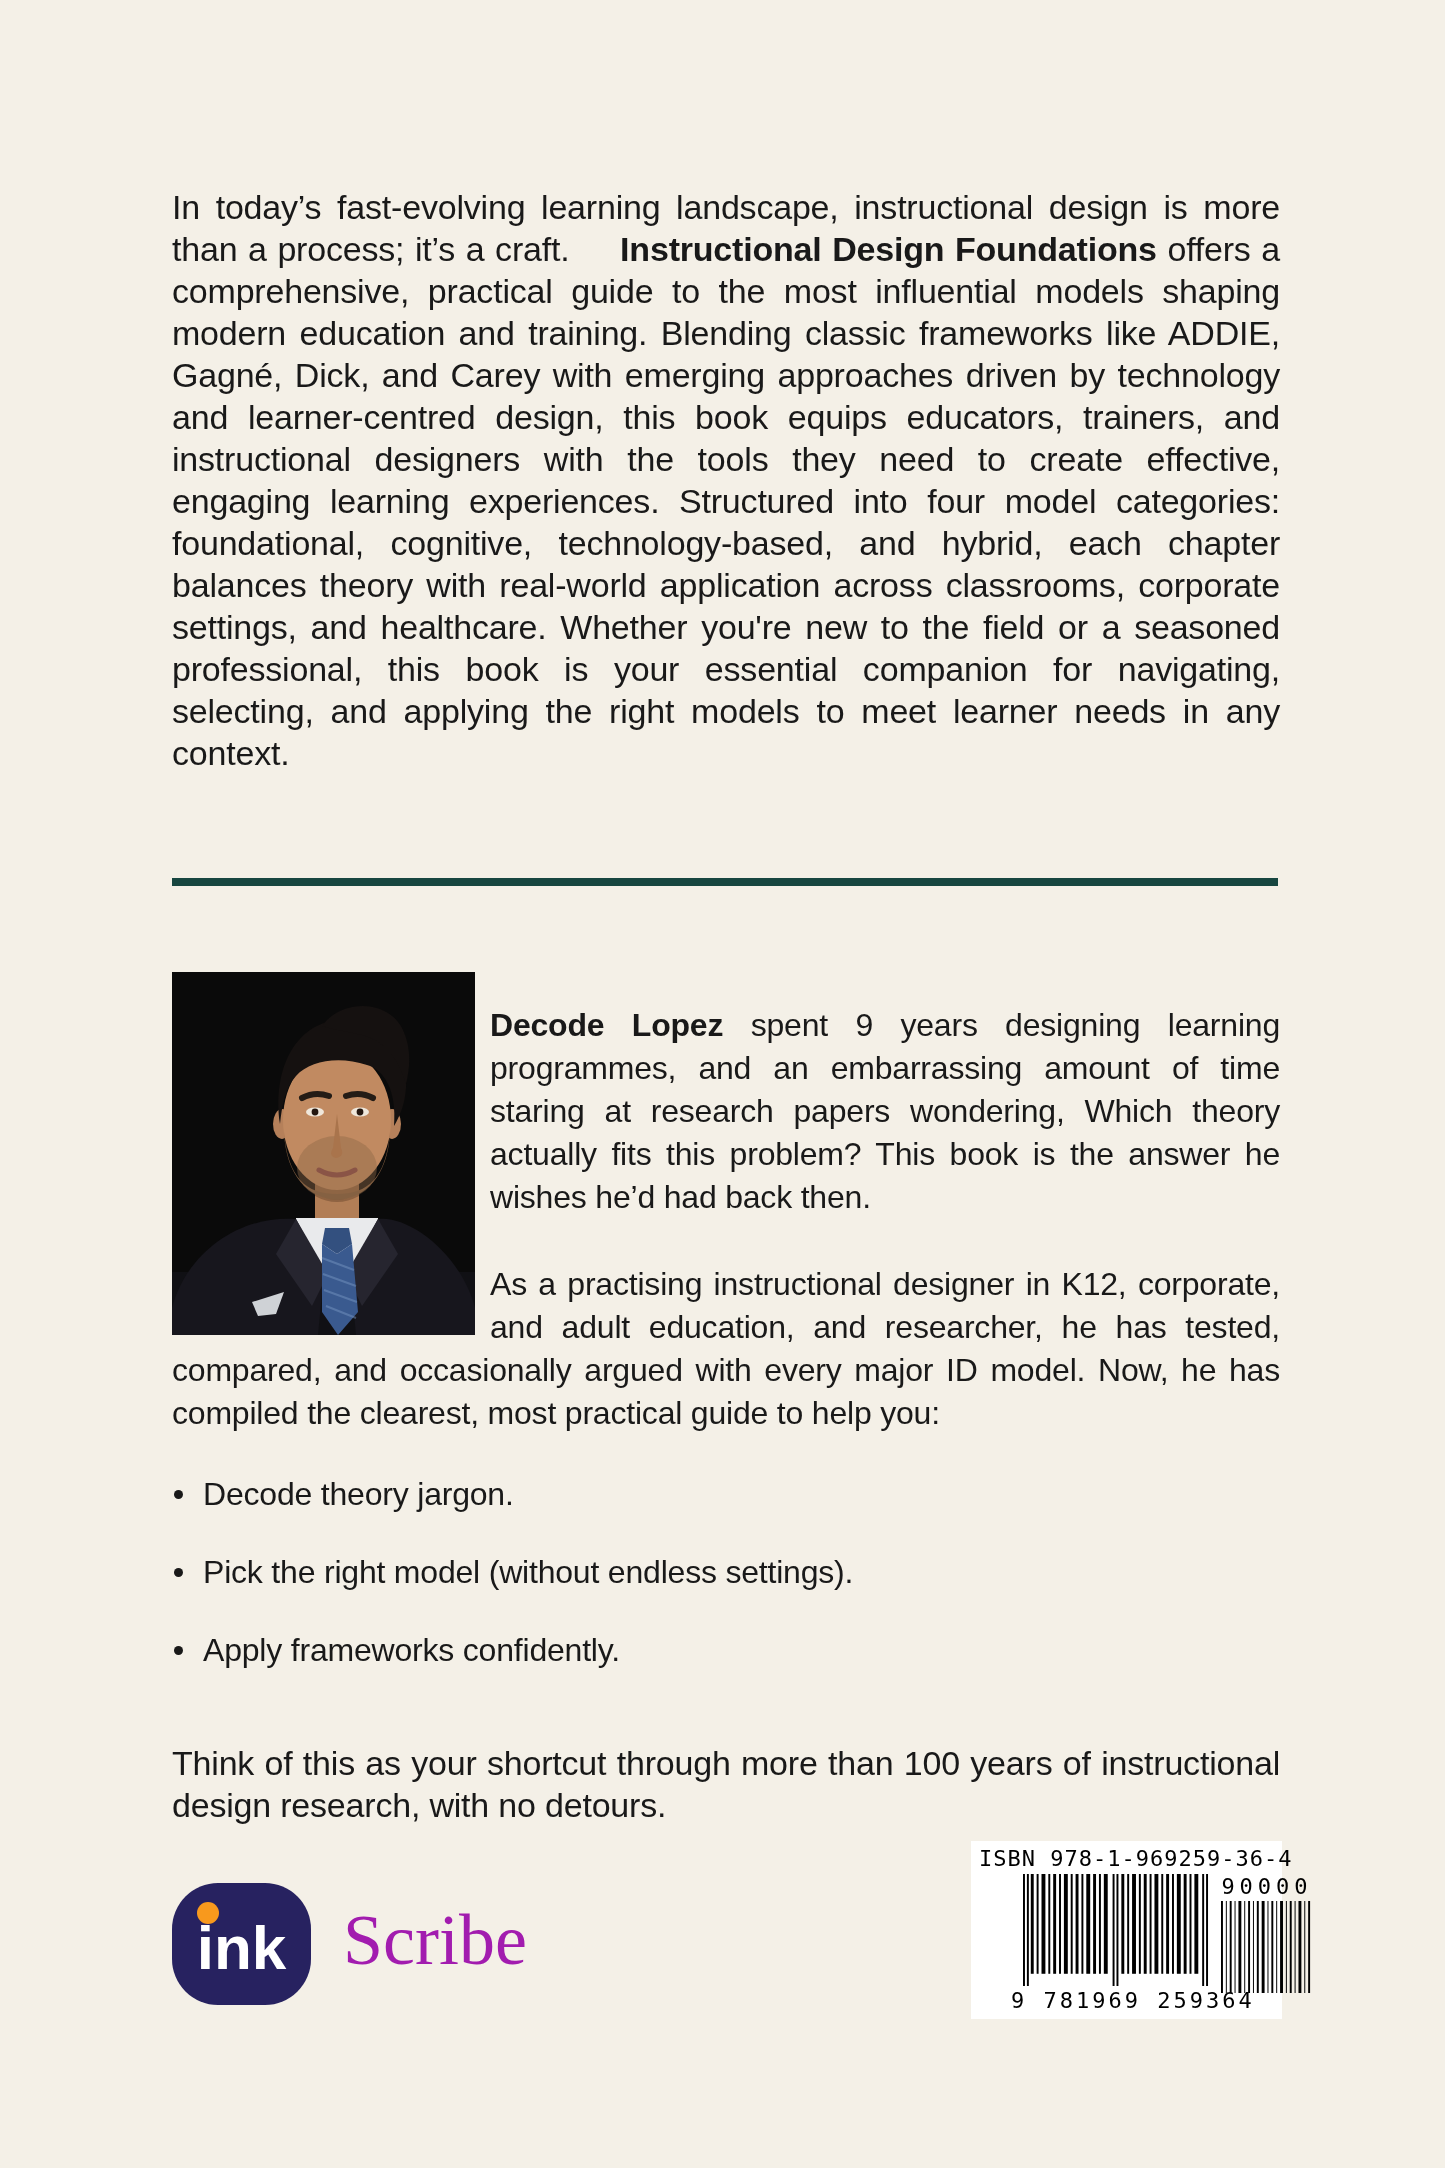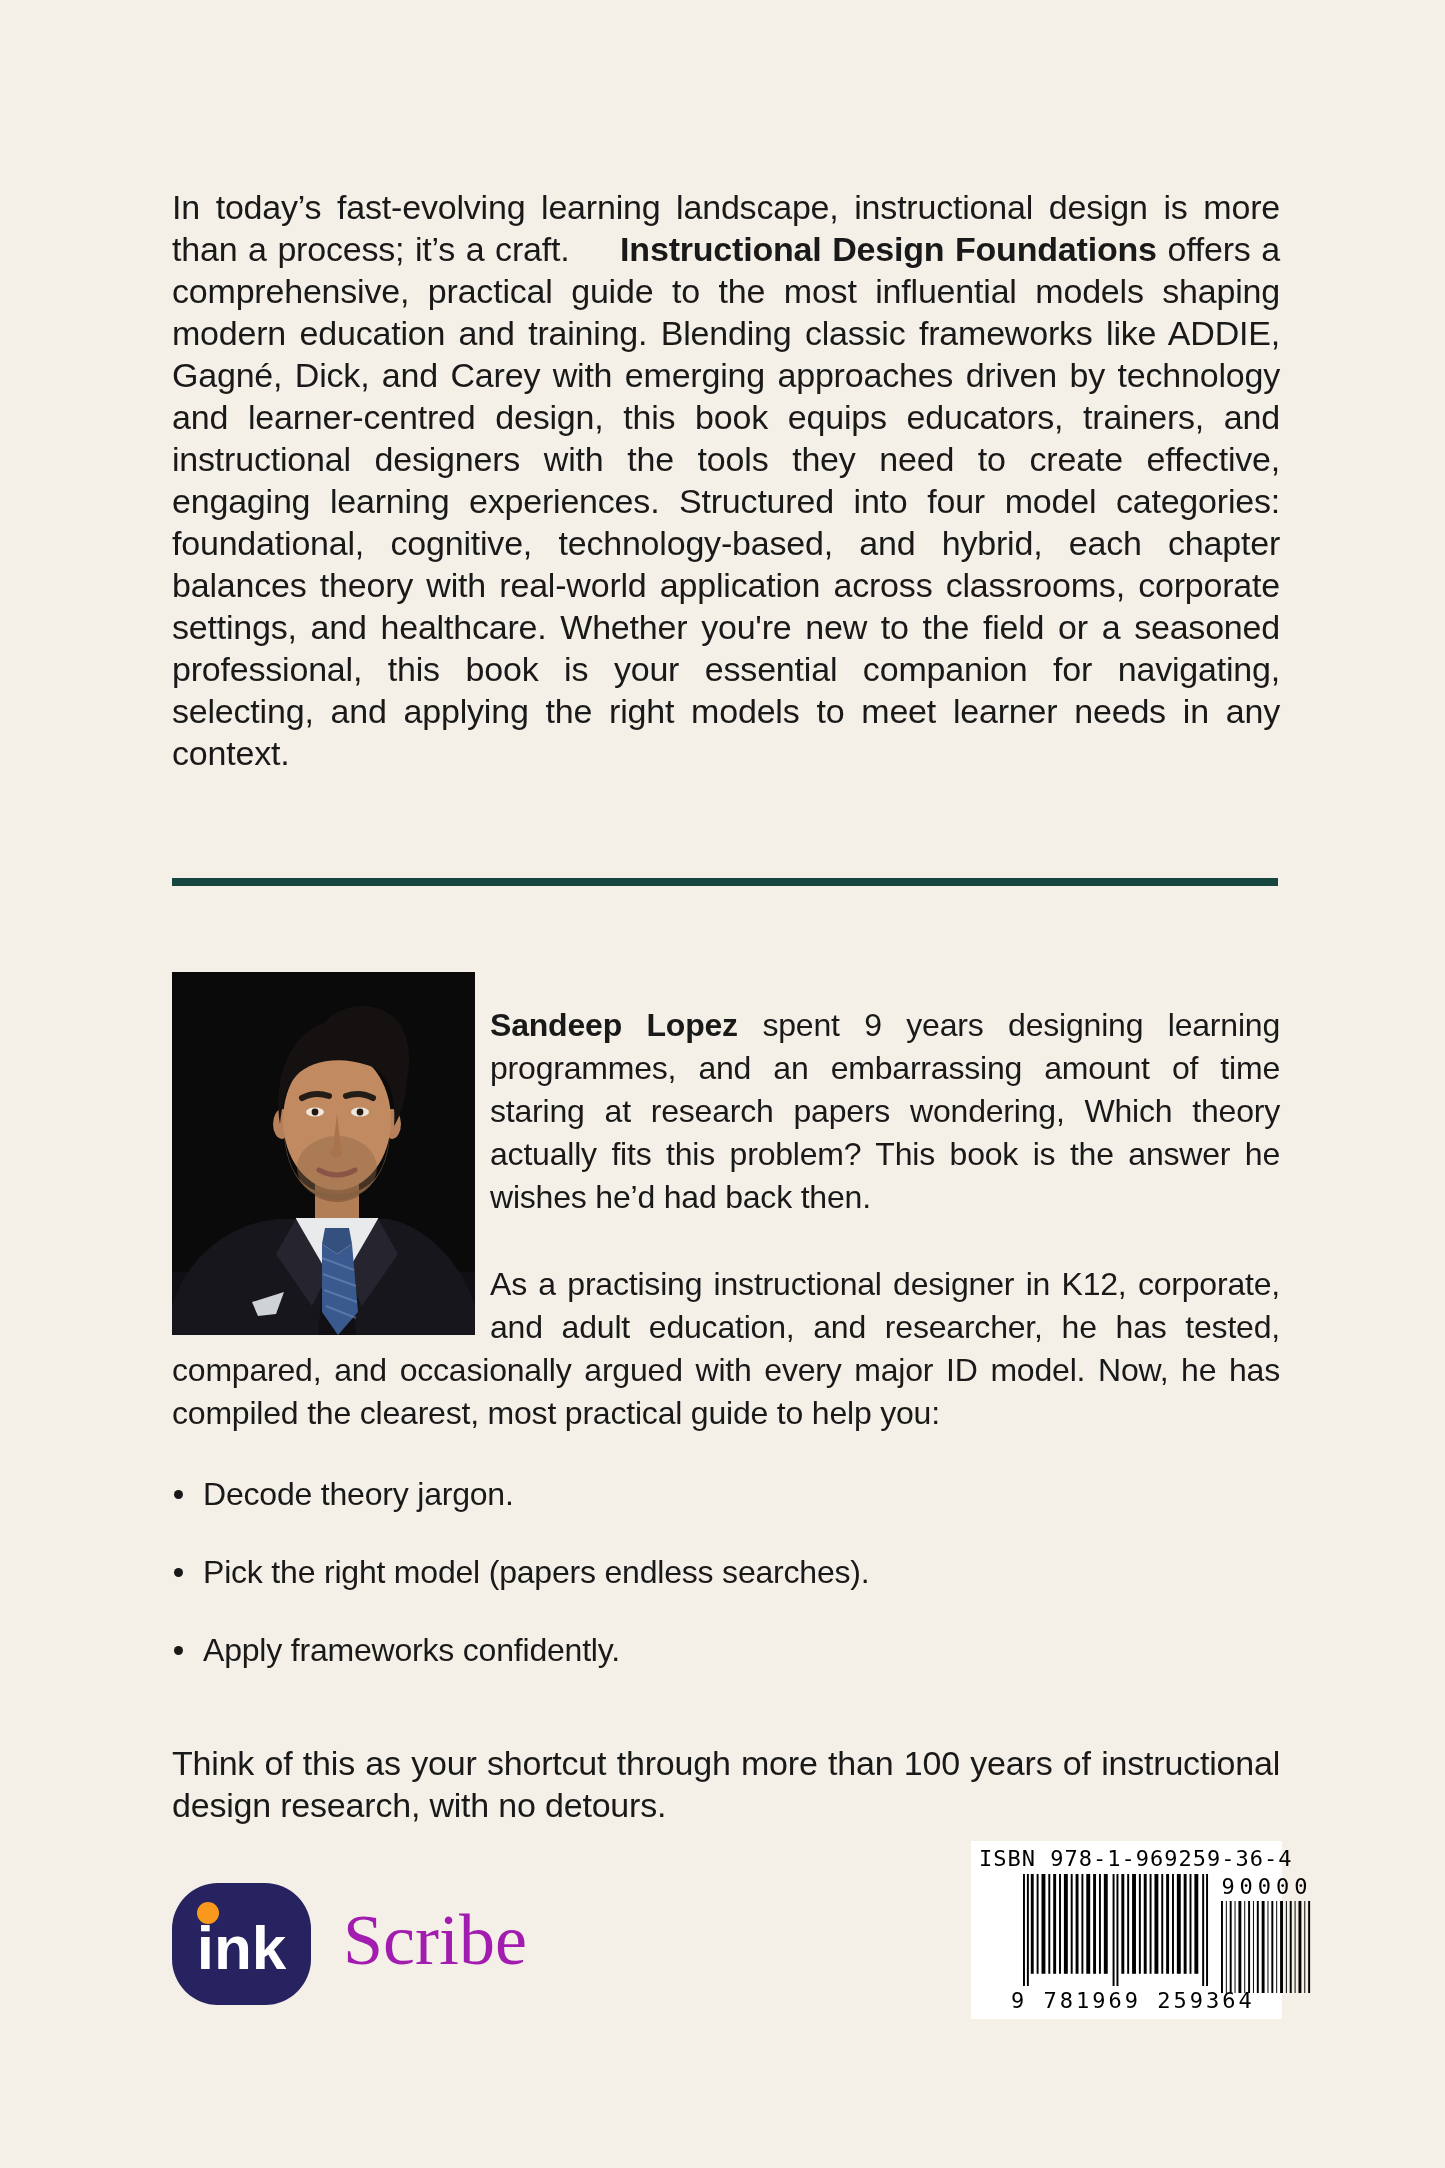--- a/index.html
+++ b/index.html
@@ -131,33 +131,33 @@
         <circle cx="188" cy="140" r="3.4" fill="#241710"></circle>
 
         <path d="M130,126 q13,-7 27,-2" stroke="#241C16" stroke-width="6" fill="none" stroke-linecap="round"></path>
         <path d="M174,124 q14,-5 27,2" stroke="#241C16" stroke-width="6" fill="none" stroke-linecap="round"></path>
 
         <path d="M108,152 C100,96 124,52 166,48 C204,44 238,68 234,116 C233,132 228,144 222,154 C225,118 212,98 195,93 C168,84 138,88 124,104 C113,116 110,134 108,152 Z" fill="#151110"></path>
         <path d="M150,54 C168,28 214,26 230,56 C240,76 238,96 234,112 C226,84 210,68 190,63 C175,59 160,58 150,54 Z" fill="#151110"></path>
       </svg>
     </div>
     <p class="bio1">
-      <span class="author-name">Sandeep Lopez</span><span> spent 9 years designing learning programmes, and an embarrassing amount of time staring at research papers wondering, Which theory actually fits this problem? This book is the answer he wishes he’d had back then.</span>
+      <span class="author-name">Decode Lopez</span><span> spent 9 years designing learning programmes, and an embarrassing amount of time staring at research papers wondering, Which theory actually fits this problem? This book is the answer he wishes he’d had back then.</span>
     </p>
     <p class="bio2">As a practising instructional designer in K12, corporate, and adult education, and researcher, he has tested, compared, and occasionally argued with every major ID model. Now, he has compiled the clearest, most practical guide to help you:</p>
   </div>
 
   <div class="bullets">
     <div class="bullet">
       <span class="dot"></span>
       <span>Decode theory jargon.</span>
     </div>
     <div class="bullet">
       <span class="dot"></span>
-      <span>Pick the right model (papers endless searches).</span>
+      <span>Pick the right model (without endless settings).</span>
     </div>
     <div class="bullet">
       <span class="dot"></span>
       <span>Apply frameworks confidently.</span>
     </div>
   </div>
 
   <p class="closing">Think of this as your shortcut through more than 100 years of instructional design research, with no detours.</p>
 
   <div class="logo">

